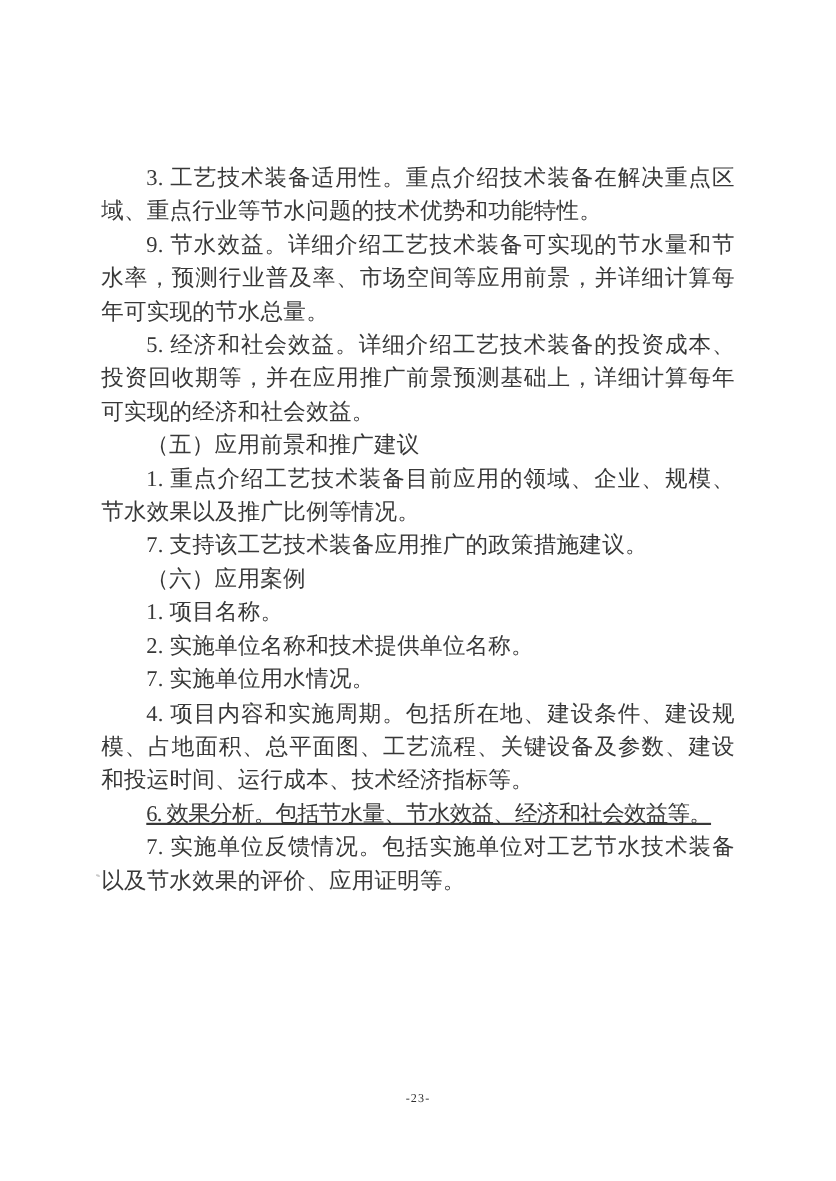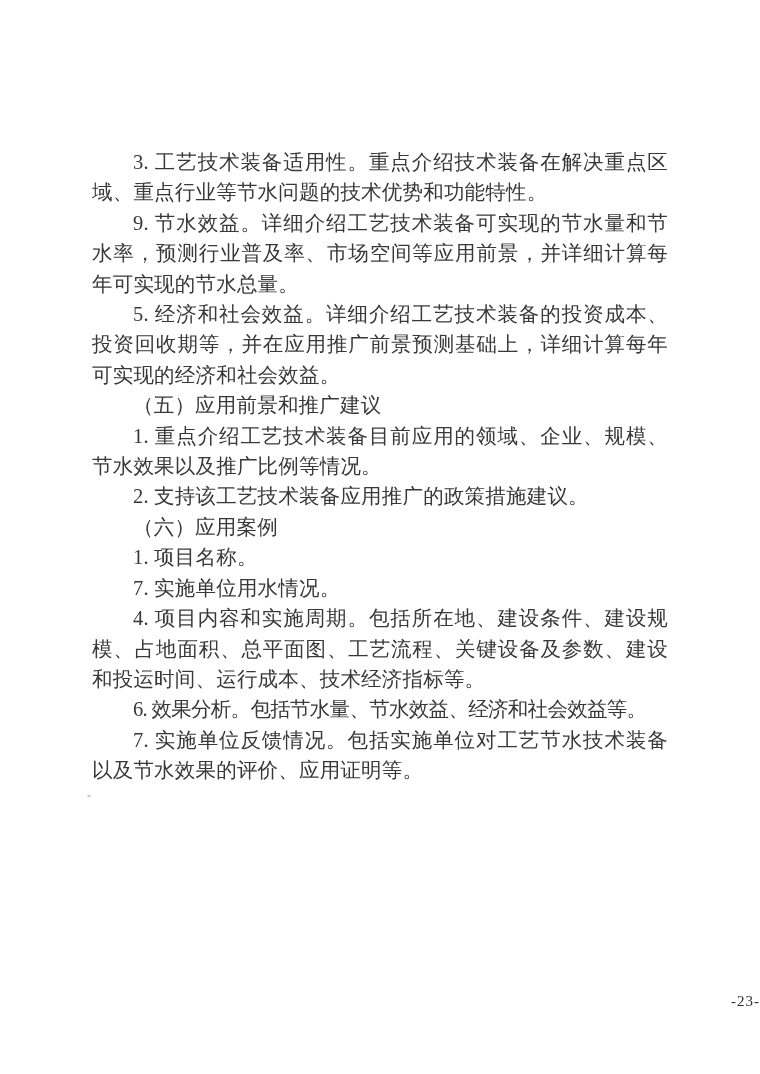--- a/index.html
+++ b/index.html
@@ -29,28 +29,29 @@
     margin: 0;
     font-size: 20.5px;
     line-height: 30.4px;
     color: #383838;
     text-align: justify;
     text-indent: 2em;
     letter-spacing: 0.2px;
   }
   .para.tight {
     letter-spacing: -0.7px;
+    text-decoration: underline;
   }
   .footer {
     position: absolute;
     left: 0;
     top: 993px;
     width: 100%;
-    text-align: right;
-    font-size: 15px;
+    text-align: center;
+    font-size: 11px;
     letter-spacing: 1px;
     color: #2f2f2f;
   }
   .speck {
     position: absolute;
     left: 87px;
     top: 795px;
     width: 4px;
     height: 2px;
     background: #c9c9c9;
@@ -61,23 +62,24 @@
 </head>
 <body>
 
 <div class="sheet">
   <div class="content">
     <p class="para">3. 工艺技术装备适用性。重点介绍技术装备在解决重点区域、重点行业等节水问题的技术优势和功能特性。</p>
     <p class="para">9. 节水效益。详细介绍工艺技术装备可实现的节水量和节水率，预测行业普及率、市场空间等应用前景，并详细计算每年可实现的节水总量。</p>
     <p class="para">5. 经济和社会效益。详细介绍工艺技术装备的投资成本、投资回收期等，并在应用推广前景预测基础上，详细计算每年可实现的经济和社会效益。</p>
     <p class="para">（五）应用前景和推广建议</p>
     <p class="para">1. 重点介绍工艺技术装备目前应用的领域、企业、规模、节水效果以及推广比例等情况。</p>
-    <p class="para">2. 支持该工艺技术装备应用推广的政策措施建议。</p>
+    <p class="para">7. 支持该工艺技术装备应用推广的政策措施建议。</p>
     <p class="para">（六）应用案例</p>
     <p class="para">1. 项目名称。</p>
+    <p class="para">2. 实施单位名称和技术提供单位名称。</p>
     <p class="para">7. 实施单位用水情况。</p>
     <p class="para">4. 项目内容和实施周期。包括所在地、建设条件、建设规模、占地面积、总平面图、工艺流程、关键设备及参数、建设和投运时间、运行成本、技术经济指标等。</p>
     <p class="para tight">6. 效果分析。包括节水量、节水效益、经济和社会效益等。</p>
     <p class="para">7. 实施单位反馈情况。包括实施单位对工艺节水技术装备以及节水效果的评价、应用证明等。</p>
   </div>
   <div class="speck"></div>
   <div class="footer">-23-</div>
 </div>
 
 </body></html>

